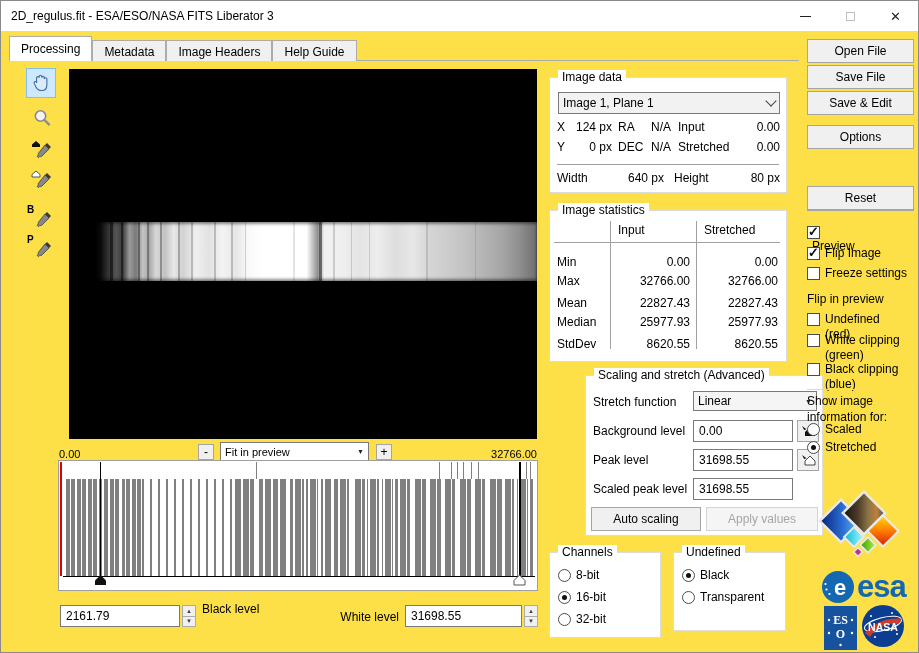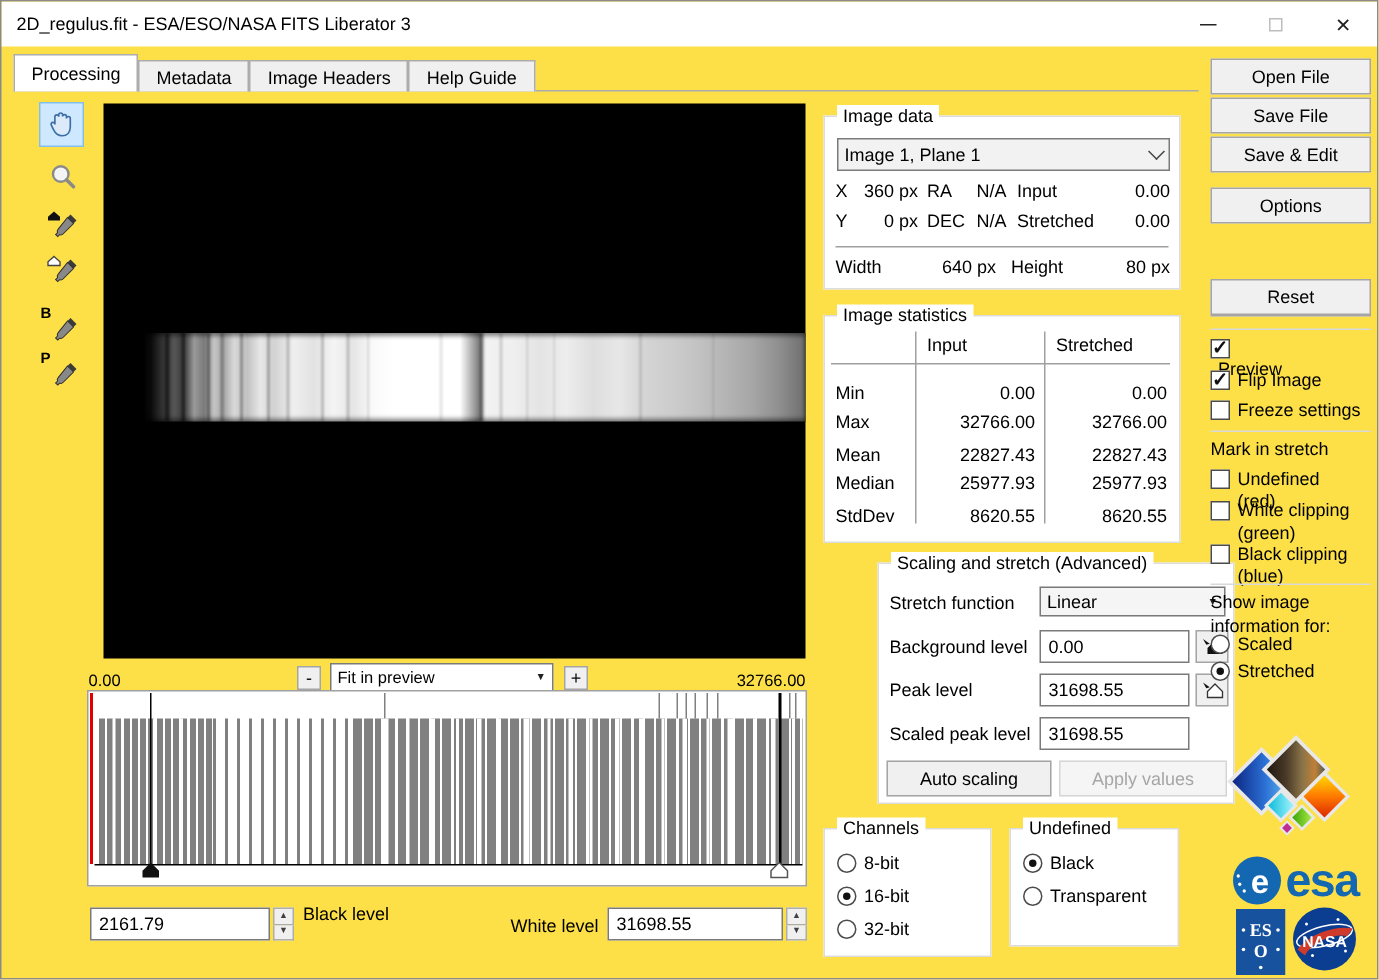--- a/index.html
+++ b/index.html
@@ -259,21 +259,21 @@
       <div>▼</div>
     </div>
 
   <div class="abs gbox" style="left:548px; top:76px; width:238px; height:116px;">
     <span class="legend">Image data</span>
     <div class="abs combo" style="left:8px; top:14px; width:222px; height:22px; background:#f2f2f2;">
       <span class="ctext" style="font-size:12px;">Image 1, Plane 1</span>
       <span style="width:8px;height:8px;border-right:1.5px solid #444;border-bottom:1.5px solid #444;transform:rotate(45deg);margin-top:-4px;"></span>
     </div>
     <span class="abs" style="left:7px; top:42px;">X</span>
-    <span class="abs rval" style="left:18px; top:42px; width:44px;">360 px</span>
+    <span class="abs rval" style="left:18px; top:42px; width:44px;">124 px</span>
     <span class="abs" style="left:68px; top:42px;">RA</span>
     <span class="abs rval" style="left:88px; top:42px; width:33px;">N/A</span>
     <span class="abs" style="left:128px; top:42px;">Input</span>
     <span class="abs rval" style="left:170px; top:42px; width:60px;">0.00</span>
     <span class="abs" style="left:7px; top:62px;">Y</span>
     <span class="abs rval" style="left:18px; top:62px; width:44px;">0 px</span>
     <span class="abs" style="left:68px; top:62px;">DEC</span>
     <span class="abs rval" style="left:88px; top:62px; width:33px;">N/A</span>
     <span class="abs" style="left:128px; top:62px;">Stretched</span>
     <span class="abs rval" style="left:170px; top:62px; width:60px;">0.00</span>
@@ -387,21 +387,21 @@
       <div class="optrow" style="left: 806px; top: 245px;">
         <span class="cbox checked"></span>
         <span class="optlabel">Flip Image</span>
       </div>
       <div class="optrow" style="left: 806px; top: 265px;">
         <span class="cbox"></span>
         <span class="optlabel">Freeze settings</span>
       </div>
     </div>
   <div class="abs sep" style="left:806px; top:286px; width:107px;"></div>
-  <span class="abs sectitle" style="left:806px; top:291px;">Mark in stretch</span>
+  <span class="abs sectitle" style="left:806px; top:291px;">Flip in preview</span>
   <div id="mark-options">
       <div class="optrow" style="left: 806px; top: 311px;">
         <span class="cbox"></span>
         <span class="optlabel" style="width: 88px;">Undefined (red)</span>
       </div>
       <div class="optrow" style="left: 806px; top: 332px;">
         <span class="cbox"></span>
         <span class="optlabel" style="width: 88px;">White clipping (green)</span>
       </div>
       <div class="optrow" style="left: 806px; top: 361px;">

